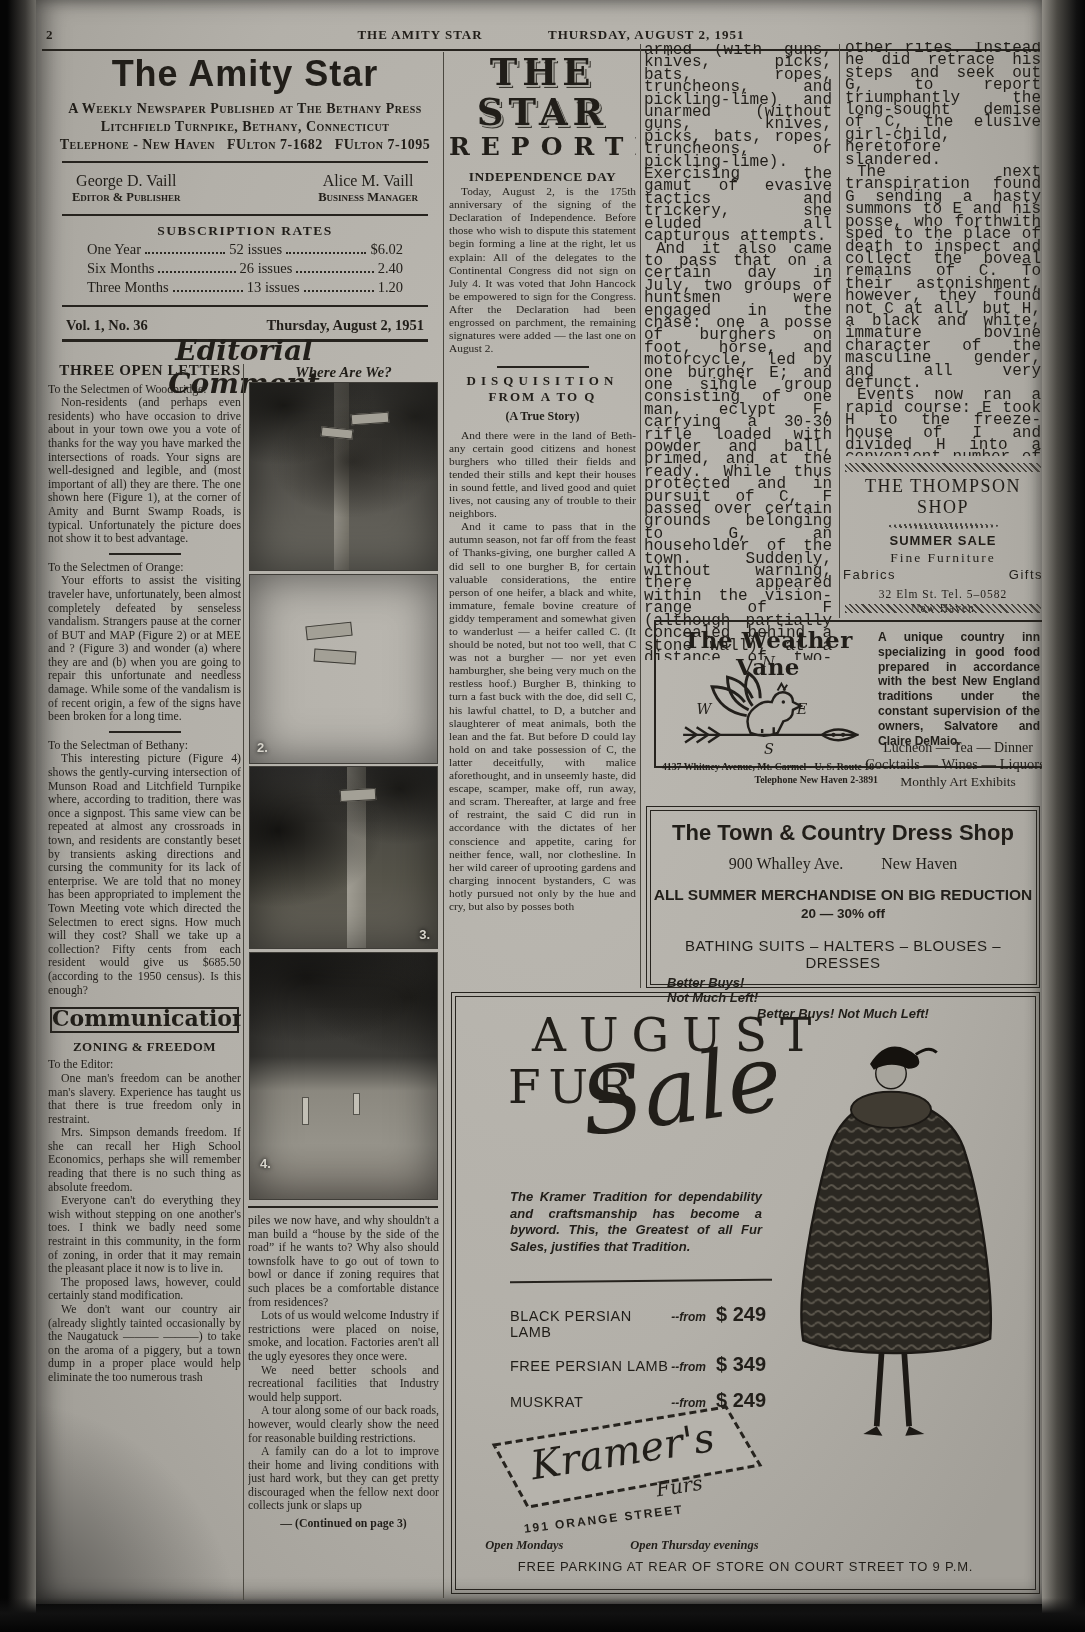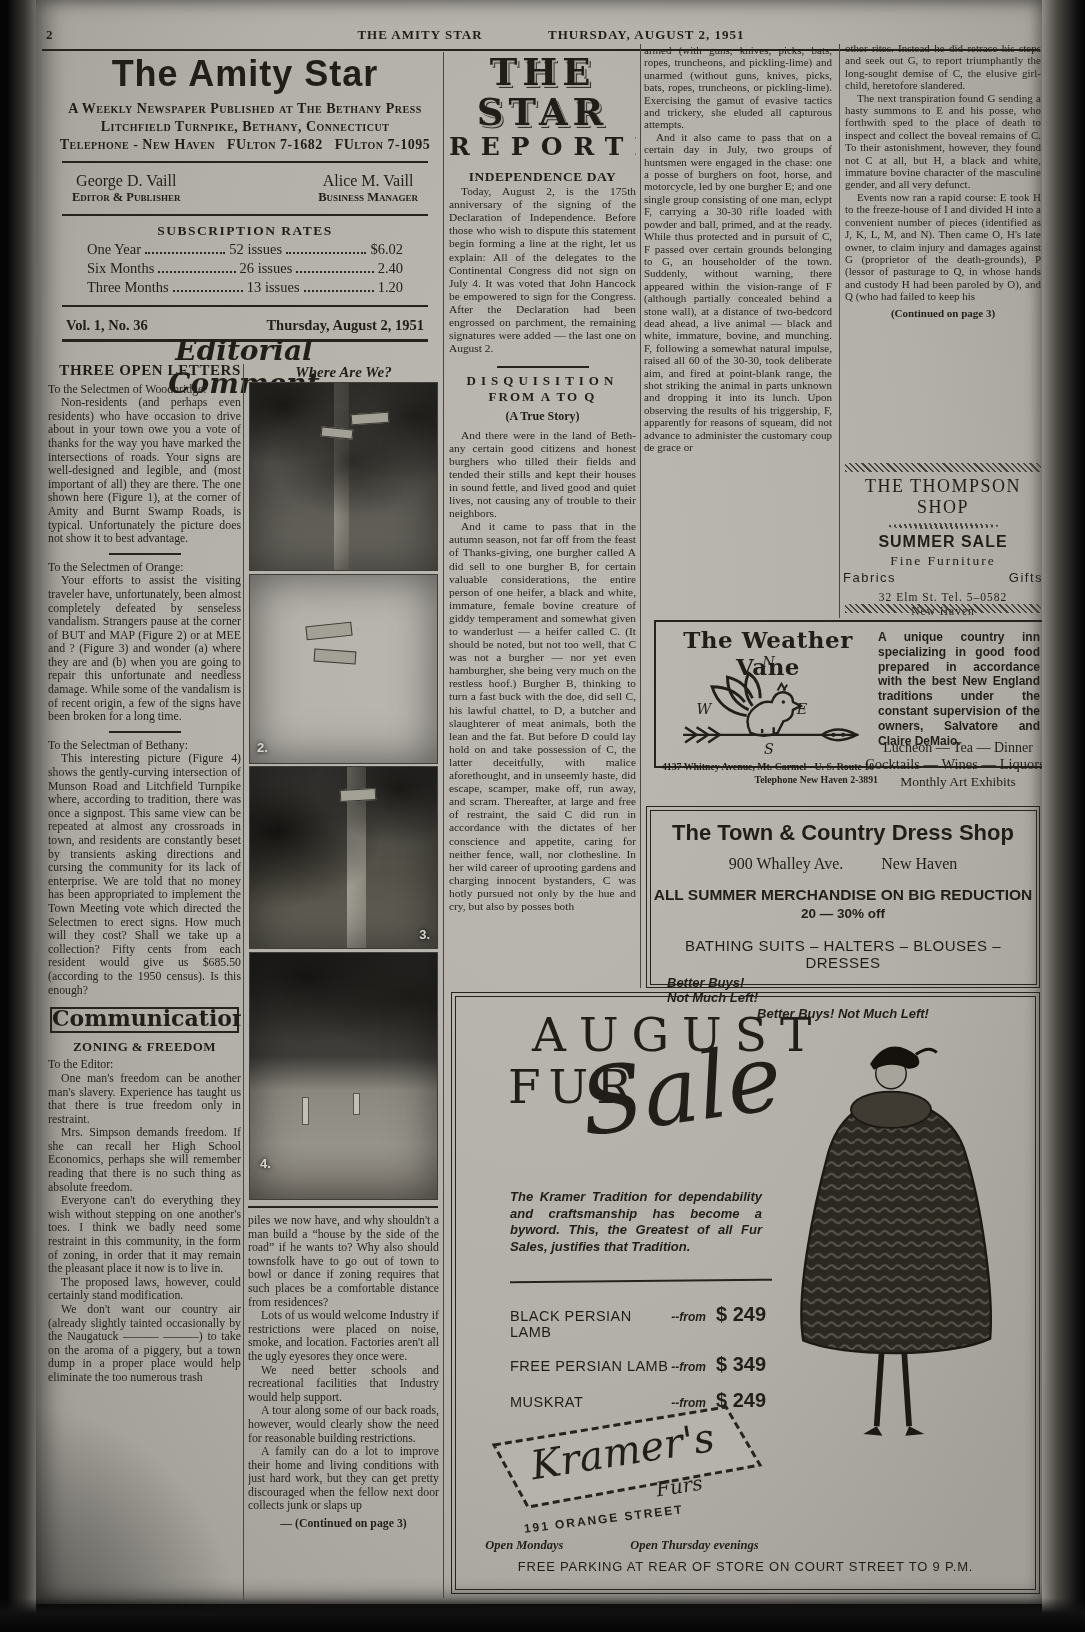--- a/index.html
+++ b/index.html
@@ -79,31 +79,31 @@
      text-shadow:1.5px 1.5px 0 rgba(179,176,169,.9),2.5px 2.5px 0 rgba(33,30,25,.85);}
   .star-t2{font-family:"DejaVu Serif",serif;font-size:25px;line-height:30px;letter-spacing:11px;text-align:center;font-weight:bold;}
   .art-h{font-weight:bold;font-size:13.5px;text-align:center;letter-spacing:.5px;margin-top:8px;}
   .st{font-size:11.4px;line-height:13.1px;text-align:justify;}
   .st p{margin:0;text-indent:12px;}
   .disq1{font-weight:bold;font-size:13px;letter-spacing:5px;text-align:center;}
   .disq2{font-weight:bold;font-size:13px;letter-spacing:2px;text-align:center;margin-top:3px;}
   .disq3{font-weight:bold;font-size:12px;text-align:center;margin:6px 0;}
   #col4{left:644px;top:44px;width:188px;height:616px;overflow:hidden;}
   #col5{left:845px;top:42px;width:196px;height:414px;overflow:hidden;}
-  .st2{font-size:11px;line-height:12.4px;text-align:justify;}
+  .st2{font-size:16px;line-height:12.4px;text-align:justify;font-family:Liberation Mono, monospace;}
   .st2 p{margin:0;text-indent:12px;}
   
   .hatch{background:repeating-linear-gradient(45deg,#45423c 0 1.6px,rgba(0,0,0,0) 1.6px 4.4px);}
   #th-hatch1{left:845px;top:463px;width:196px;height:9px;}
   #th-hatch2{left:845px;top:604px;width:196px;height:9px;}
   #thompson{left:843px;top:476px;width:200px;text-align:center;}
   .th-name{font-size:18px;letter-spacing:1.5px;}
   .th-squiggle{width:112px;height:6px;margin:5px auto 4px;transform:skewX(-35deg);
      background:repeating-linear-gradient(45deg,#45423c 0 1.5px,rgba(0,0,0,0) 1.5px 3.6px);border-radius:50%;}
-  .th-sale{font-family:"Liberation Sans",sans-serif;font-weight:bold;font-size:16px;letter-spacing:1px;}
+  .th-sale{font-family:"Liberation Sans",sans-serif;font-weight:bold;font-size:13px;letter-spacing:1px;}
   .th-line{font-family:Liberation Serif, serif;font-size:13.5px;letter-spacing:2px;margin-top:2px;}
   .th-fg{display:flex;justify-content:space-between;font-family:"Liberation Sans",sans-serif;font-size:13px;letter-spacing:1.5px;margin-top:1px;}
   .th-addr{font-size:11.5px;letter-spacing:1px;margin-top:6px;}
   .th-city{font-size:11.5px;letter-spacing:1px;margin-top:2px;}
   
   #wv{left:654px;top:620px;width:394px;height:148px;border:2px solid #26231e;box-sizing:border-box;}
   .wv-name{position:absolute;left:12px;top:4px;width:200px;text-align:center;
      font-family:"DejaVu Serif",serif;font-weight:bold;font-size:23px;letter-spacing:.5px;}
   .wv-addr{position:absolute;left:2px;top:139px;width:220px;text-align:center;font-weight:bold;font-size:9.8px;}
   .wv-phone{position:absolute;left:2px;top:152px;width:220px;text-align:right;font-weight:bold;font-size:9.8px;}

